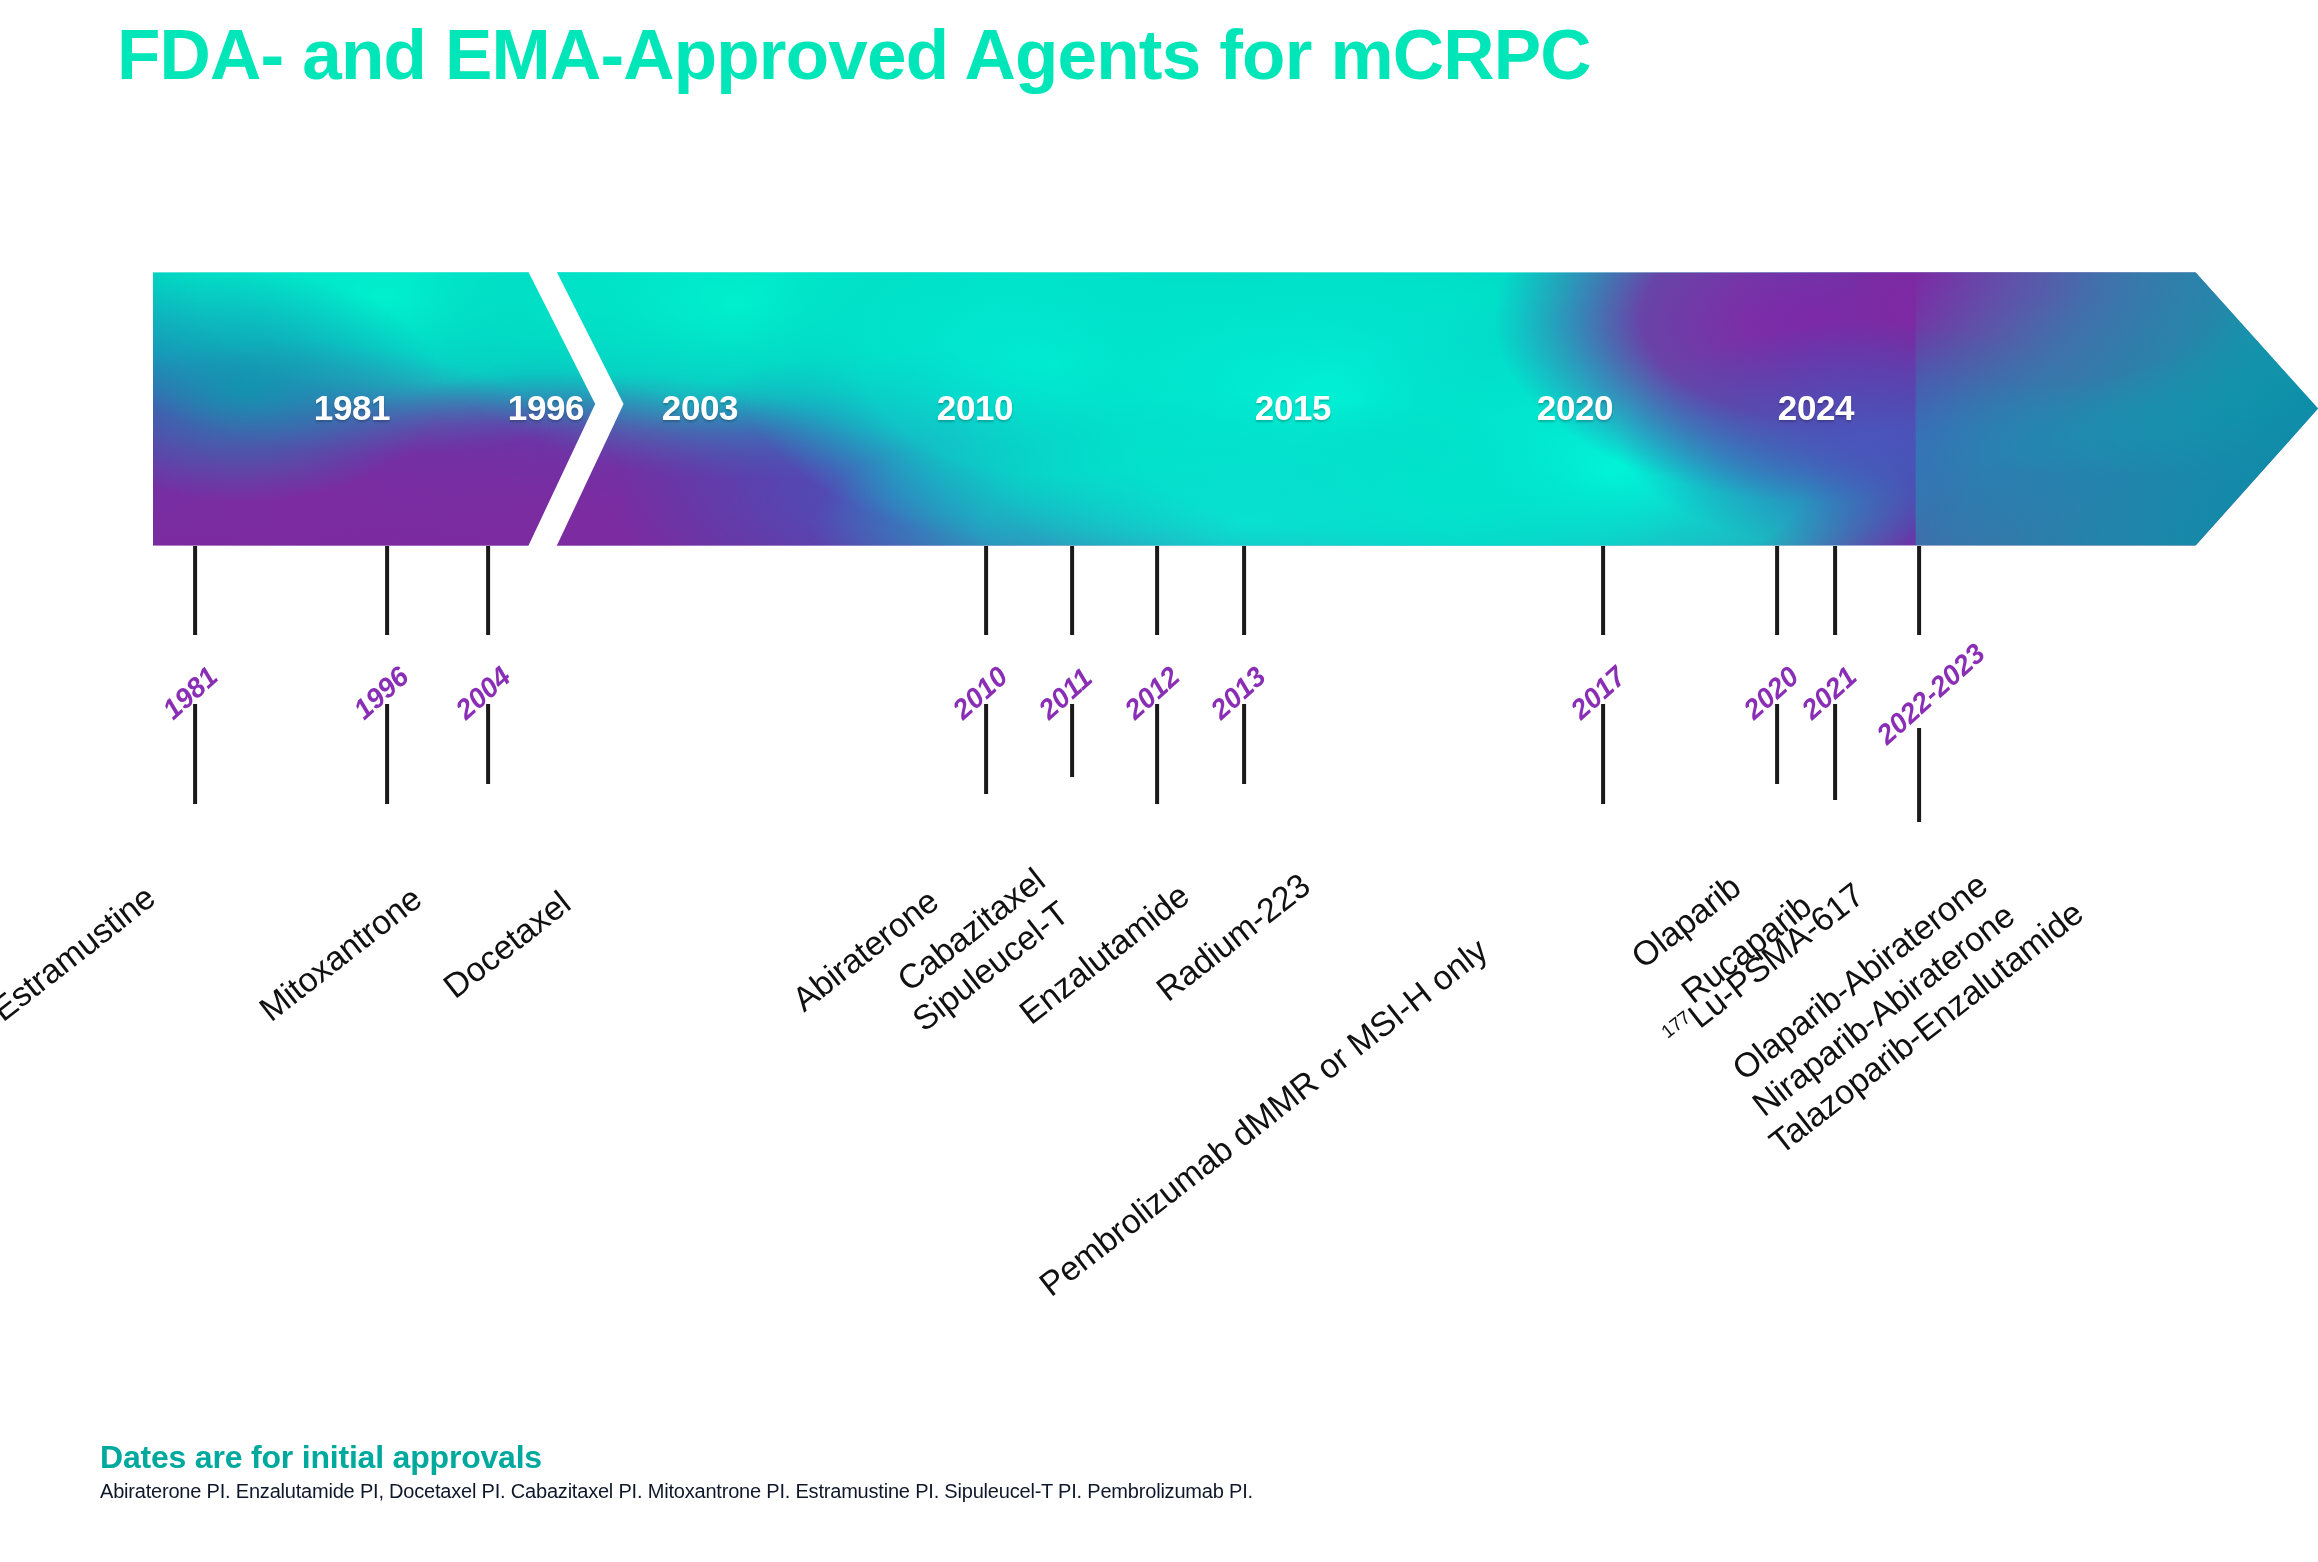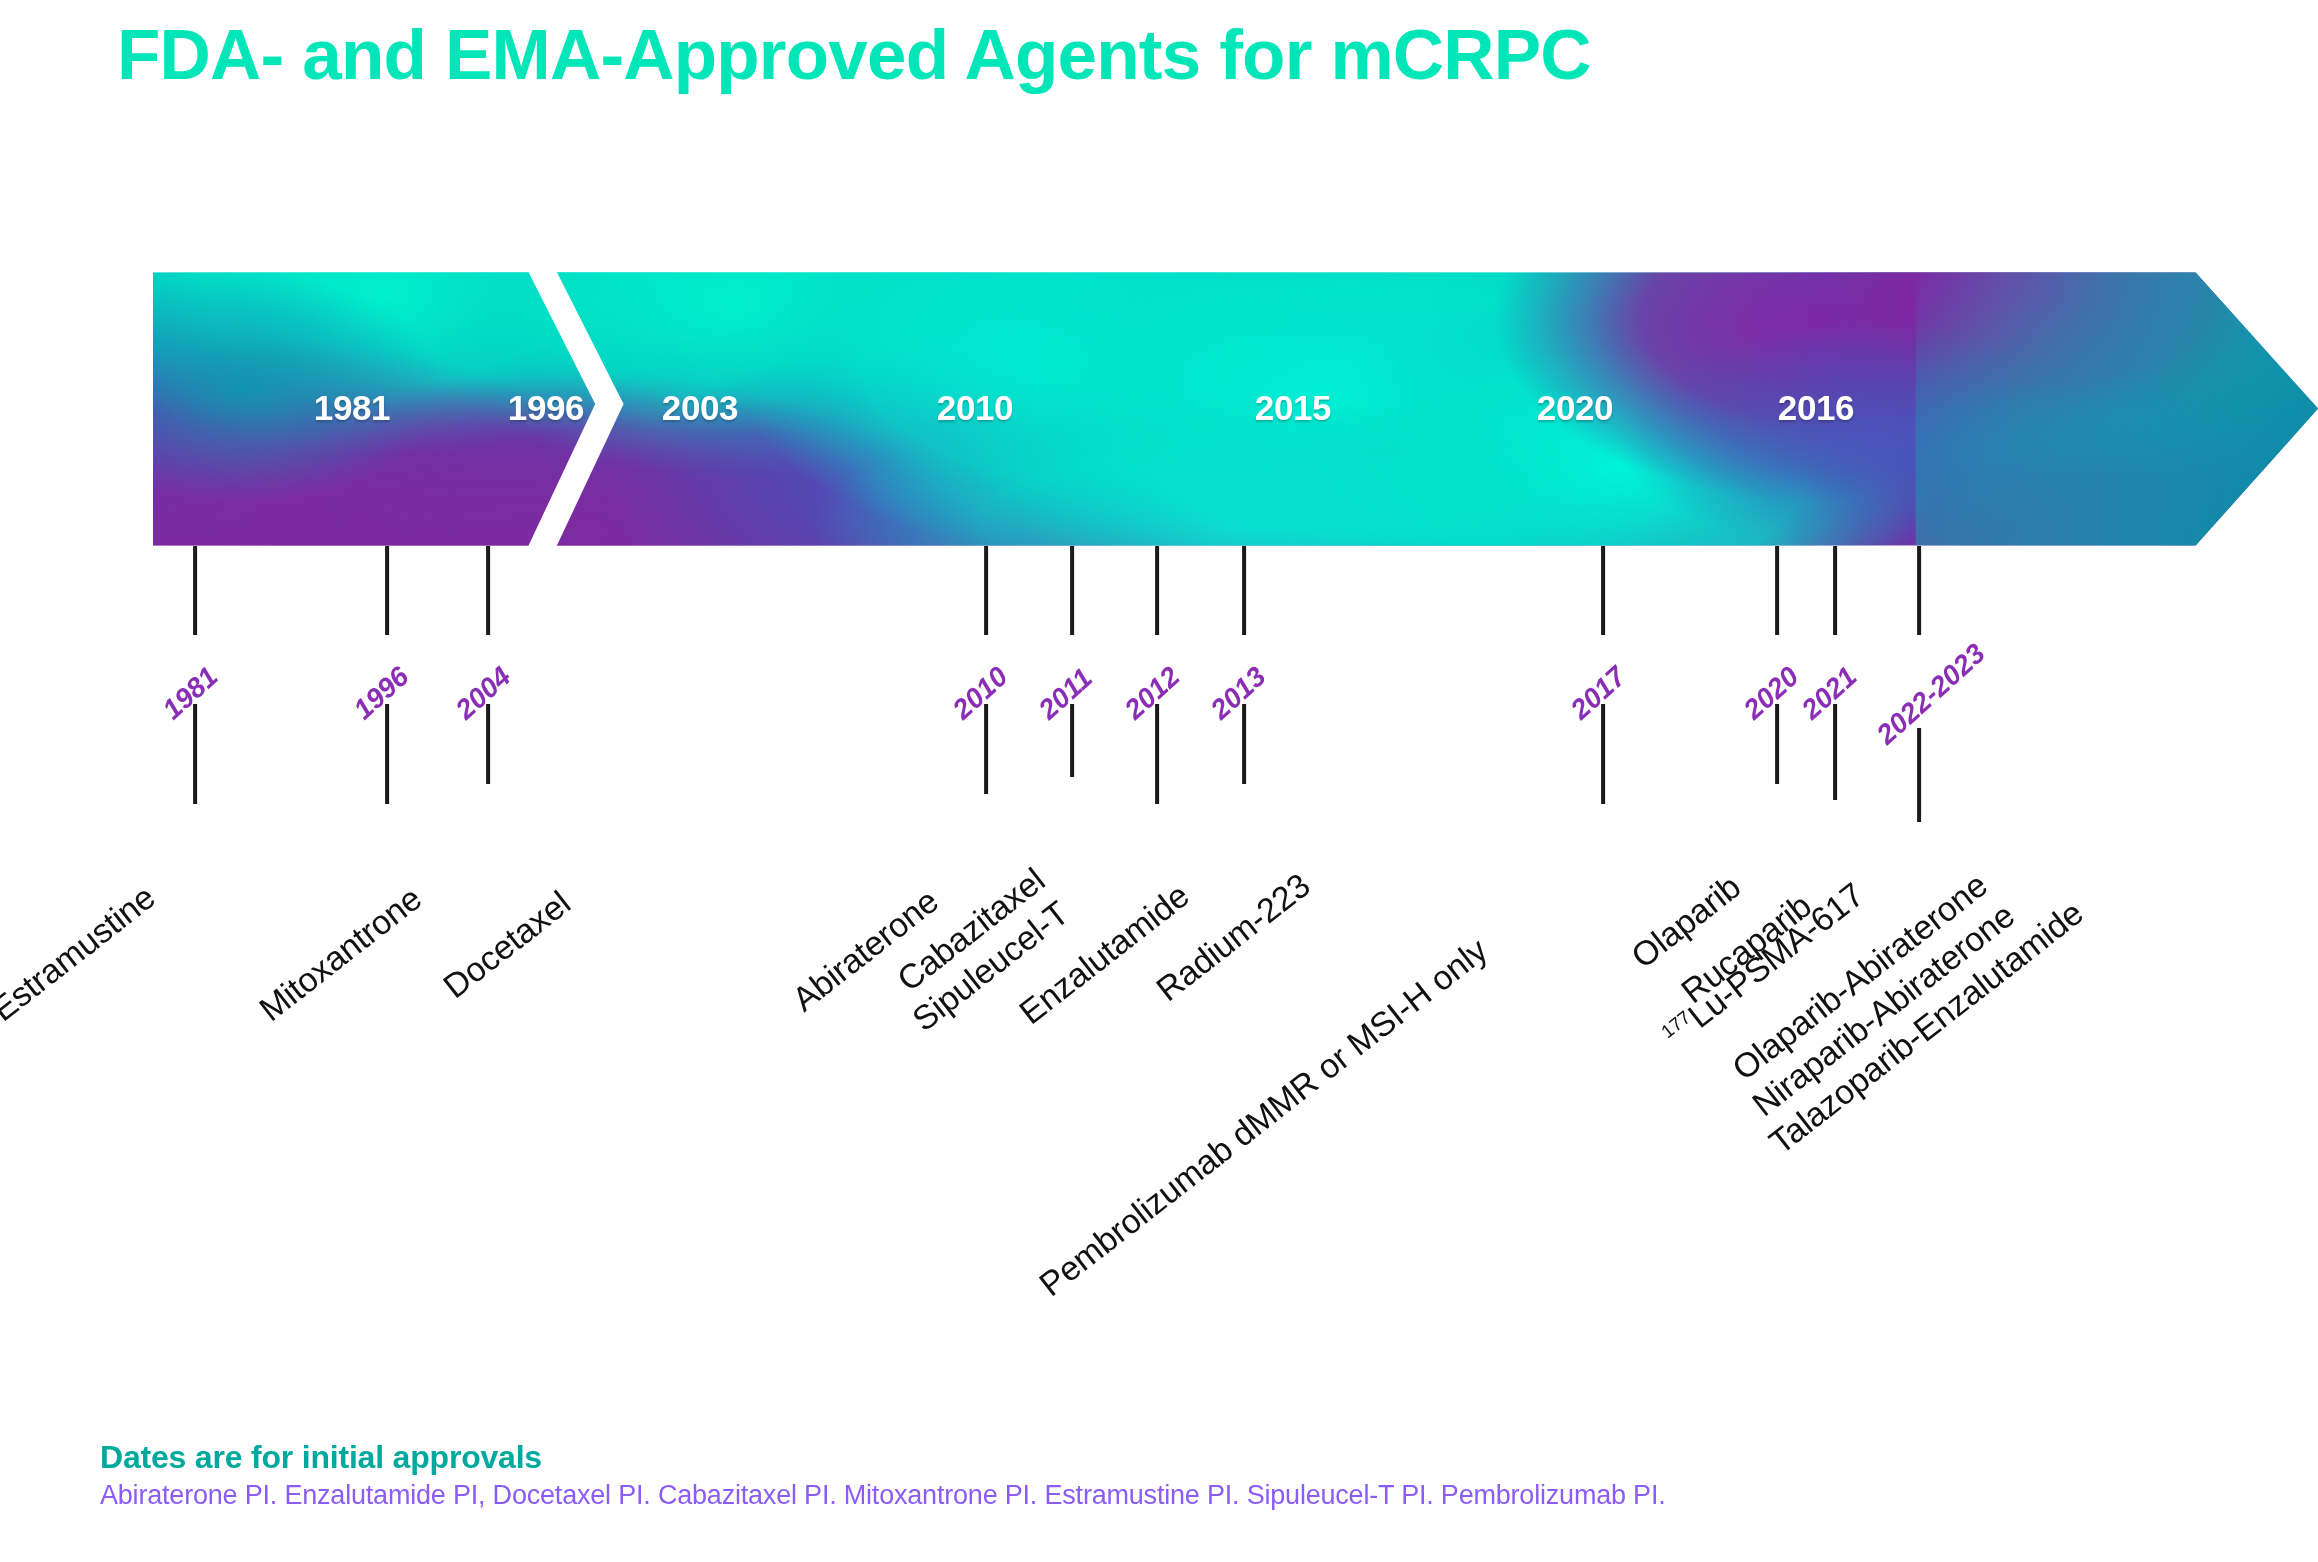--- a/index.html
+++ b/index.html
@@ -101,22 +101,22 @@
     width: 2070px;
   }
   #footer-heading {
     font-size: 32px;
     font-weight: bold;
     color: #00a99d;
     margin-bottom: 3.1px;
     letter-spacing: -0.2px;
   }
   .footer-line {
-    font-size: 27px;
-    color: #8b5cf6;
+    font-size: 20px;
+    color: #0f172a;
     line-height: 1.22;
     letter-spacing: -0.2px;
     white-space: nowrap;
   }
 </style>
 </head>
 <body>
 
 <div id="title">FDA- and EMA-Approved Agents for mCRPC</div>
 
@@ -197,21 +197,21 @@
       <path d="M487,-6 L577,172 L487,363 L524,363 L614,172 L524,-6 Z" fill="#ffffff"></path>
     </g>
   </svg>
 
   <div class="bar-year" style="left:199px; top:136px;">1981</div>
   <div class="bar-year" style="left:393px; top:136px;">1996</div>
   <div class="bar-year" style="left:547px; top:136px;">2003</div>
   <div class="bar-year" style="left:822px; top:136px;">2010</div>
   <div class="bar-year" style="left:1140px; top:136px;">2015</div>
   <div class="bar-year" style="left:1422px; top:136px;">2020</div>
-  <div class="bar-year" style="left:1663px; top:136px;">2016</div>
+  <div class="bar-year" style="left:1663px; top:136px;">2024</div>
 </div>
 
 <div id="ticks">
 
   <div class="tick-seg" style="left:195px; top:546px; height:89px;"></div>
   <div class="tick-seg" style="left:387px; top:546px; height:89px;"></div>
   <div class="tick-seg" style="left:488px; top:546px; height:89px;"></div>
   <div class="tick-seg" style="left:986px; top:546px; height:89px;"></div>
   <div class="tick-seg" style="left:1072px; top:546px; height:89px;"></div>
   <div class="tick-seg" style="left:1157px; top:546px; height:89px;"></div>

